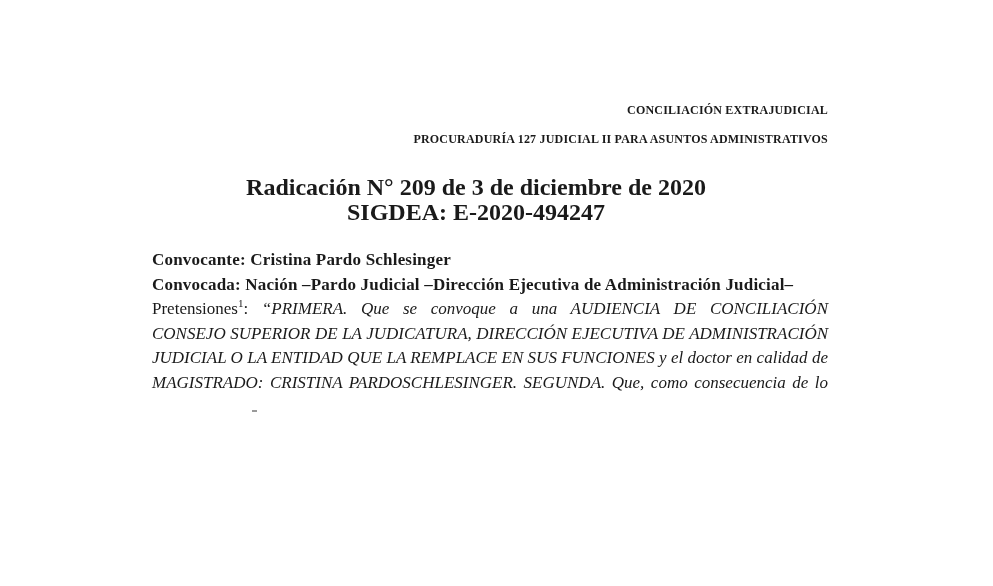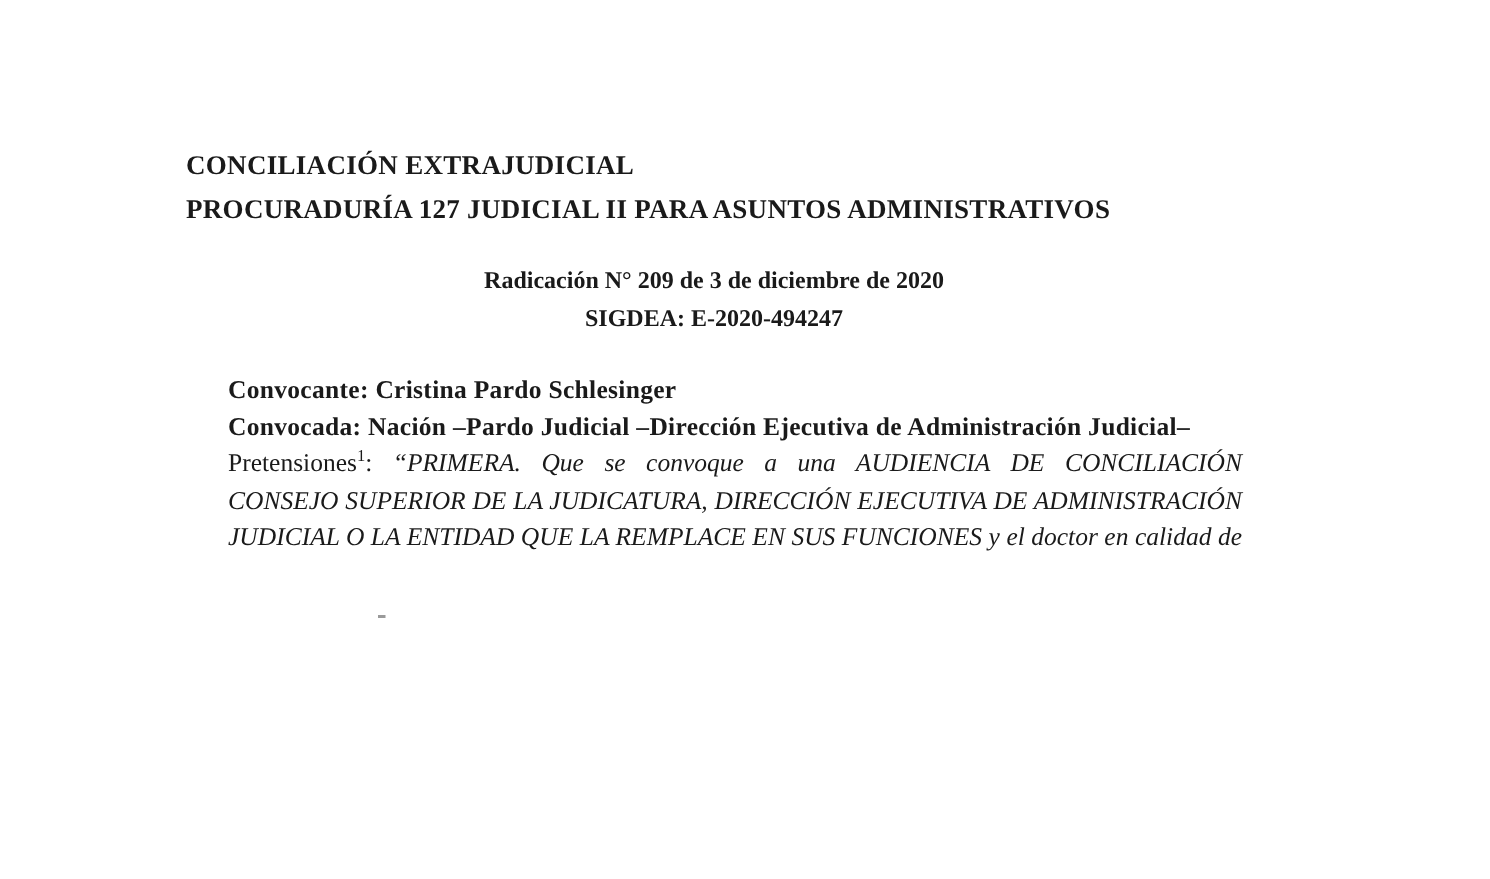--- a/index.html
+++ b/index.html
@@ -16,30 +16,30 @@
     color: #1a1a1a;
     -webkit-font-smoothing: antialiased;
   }
   .doc {
     position: absolute;
     left: 124px;
     top: 96px;
     width: 704px;
   }
   .title-block {
-    text-align: left;
+    text-align: right;
     font-weight: bold;
-    font-size: 18px;
+    font-size: 12px;
     line-height: 29px;
     letter-spacing: 0.2px;
   }
   .subtitle-block {
     text-align: center;
     font-weight: bold;
-    font-size: 16px;
+    font-size: 24px;
     line-height: 25px;
     margin-top: 21px;
   }
   .body-block {
     margin-top: 23px;
     font-size: 17px;
     line-height: 24.5px;
     margin-left: 28px;
   }
   .party-line {
@@ -83,18 +83,19 @@
     <div>SIGDEA: E-2020-494247</div>
   </div>
 
   <div class="body-block">
     <div class="party-line"><span>Convocante:</span> <span>Cristina Pardo Schlesinger</span></div>
     <div class="party-line"><span>Convocada:</span> <span>Nación –Pardo Judicial –Dirección Ejecutiva de Administración Judicial–</span></div>
     <div id="pretensiones">
         <div class="just-line"><span class="b">Pretensiones</span><sup class="b">1</sup><span class="b">: </span><span class="i">“</span><span class="b i">PRIMERA</span><span class="i">. </span><span class="i">Que se convoque a una AUDIENCIA DE CONCILIACIÓN</span></div>
         <div class="just-line"><span class="i">CONSEJO SUPERIOR DE LA JUDICATURA, DIRECCIÓN EJECUTIVA DE ADMINISTRACIÓN</span></div>
         <div class="just-line"><span class="i">JUDICIAL O LA ENTIDAD QUE LA REMPLACE EN SUS FUNCIONES y el doctor en calidad de</span></div>
+        <div class="just-line"><span class="i">MAGISTRADO: CRISTINA PARDOSCHLESINGER. </span><span class="b i">SEGUNDA</span><span class="i">. </span><span class="i">Que, como consecuencia de lo</span></div>
       </div>
   </div>
 
 </div>
 
 <div class="artifact"></div>
 
 </body></html>

